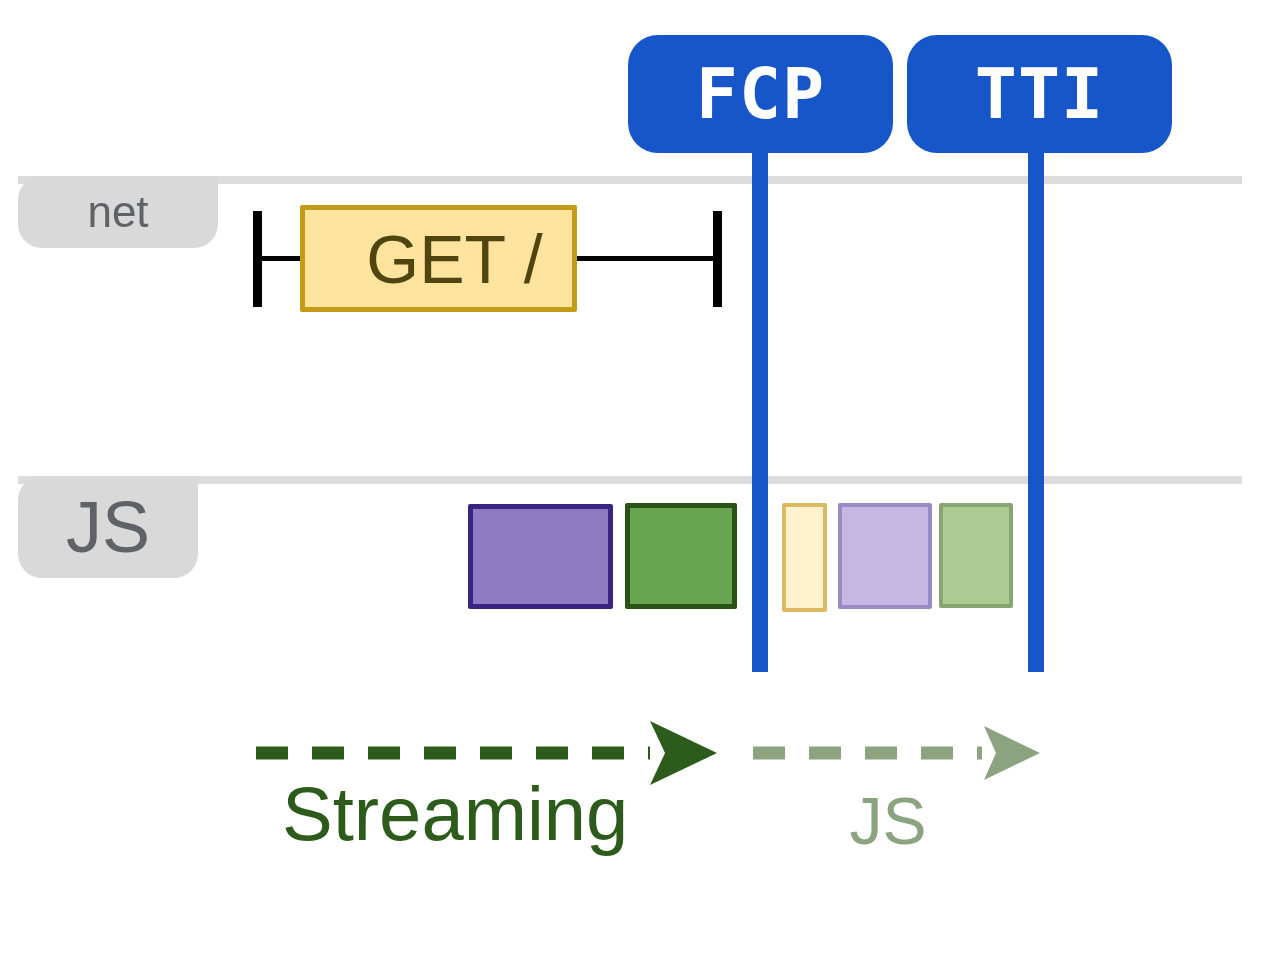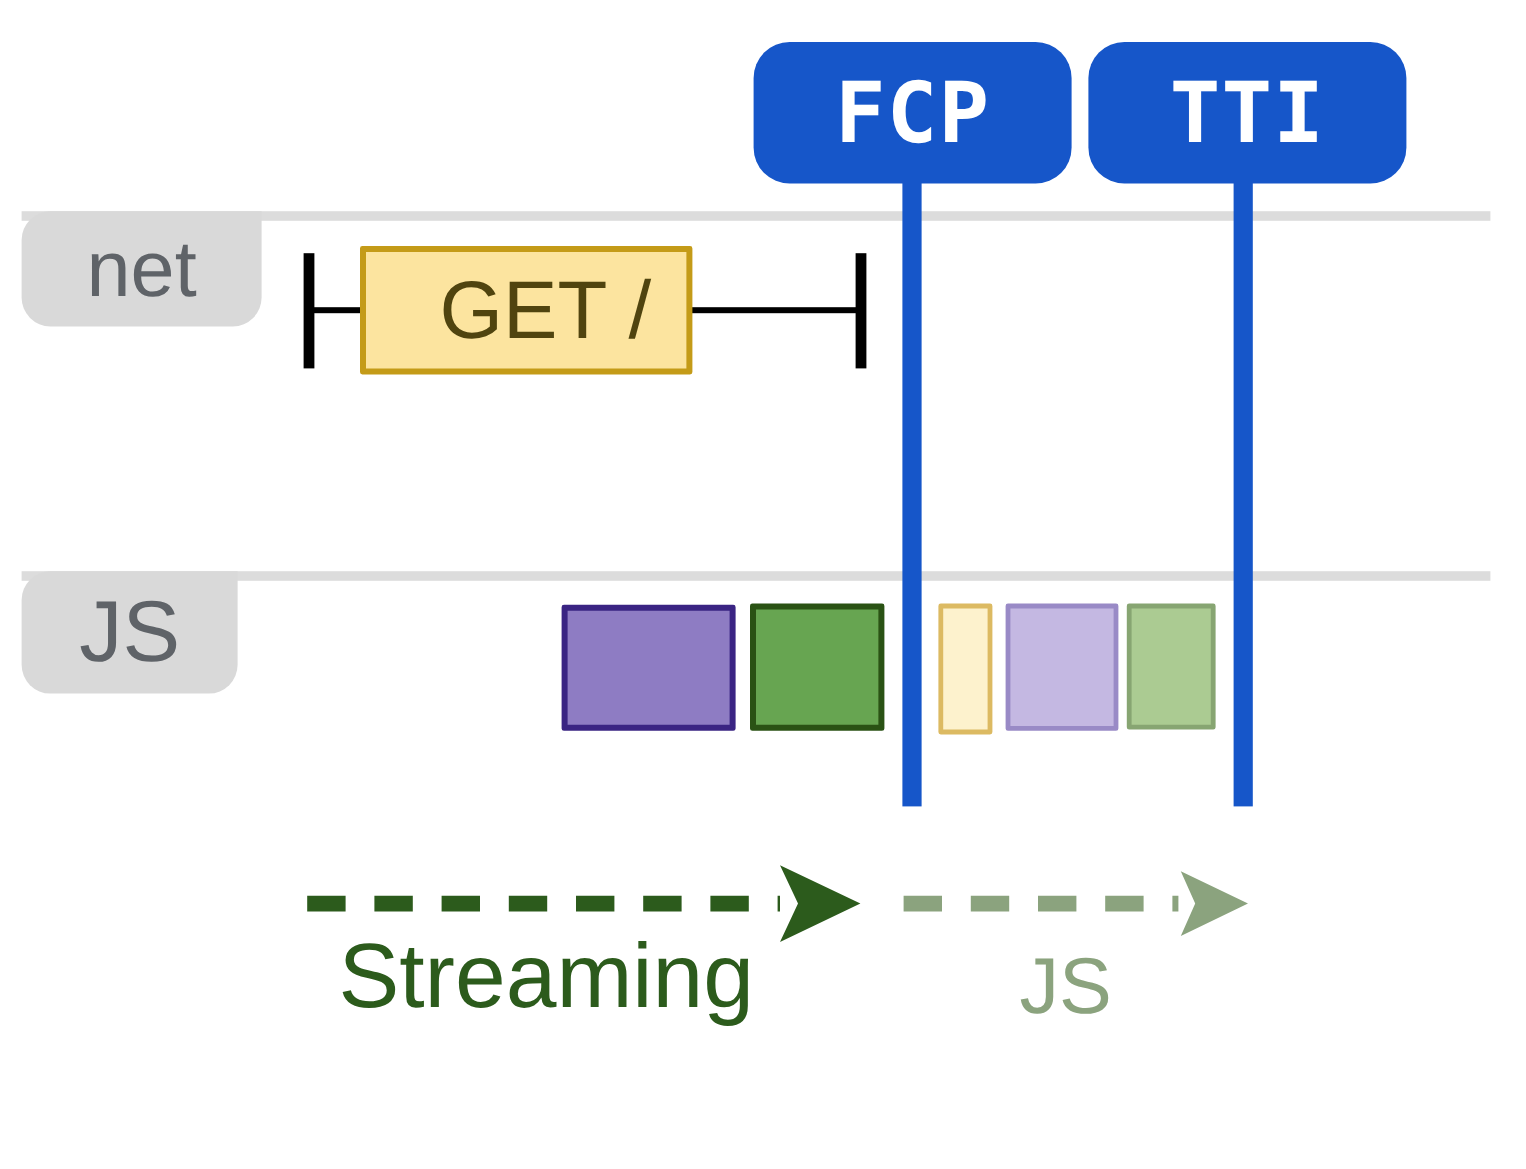--- a/index.html
+++ b/index.html
@@ -19,21 +19,21 @@
   .js-line{top:476px;}
 
   
   .row-label{
     position:absolute;
     background:var(--row-label-gray,#d9d9d9);
     color:var(--row-label-text,#5f6368);
     display:flex;align-items:center;justify-content:center;
     border-radius:24px 0 24px 24px;
   }
-  .net-label{left:18px;top:176px;width:200px;height:96px;font-size:66px;}
+  .net-label{left:18px;top:176px;width:200px;height:72px;font-size:44px;}
   .js-label{left:18px;top:476px;width:180px;height:102px;font-size:72px;}
 
   
   .stem{
     position:absolute;top:150px;width:16px;height:522px;
     background:var(--marker-blue,#1656c9);
     z-index:3;
   }
   .fcp-stem{left:752px;}
   .tti-stem{left:1028px;}

